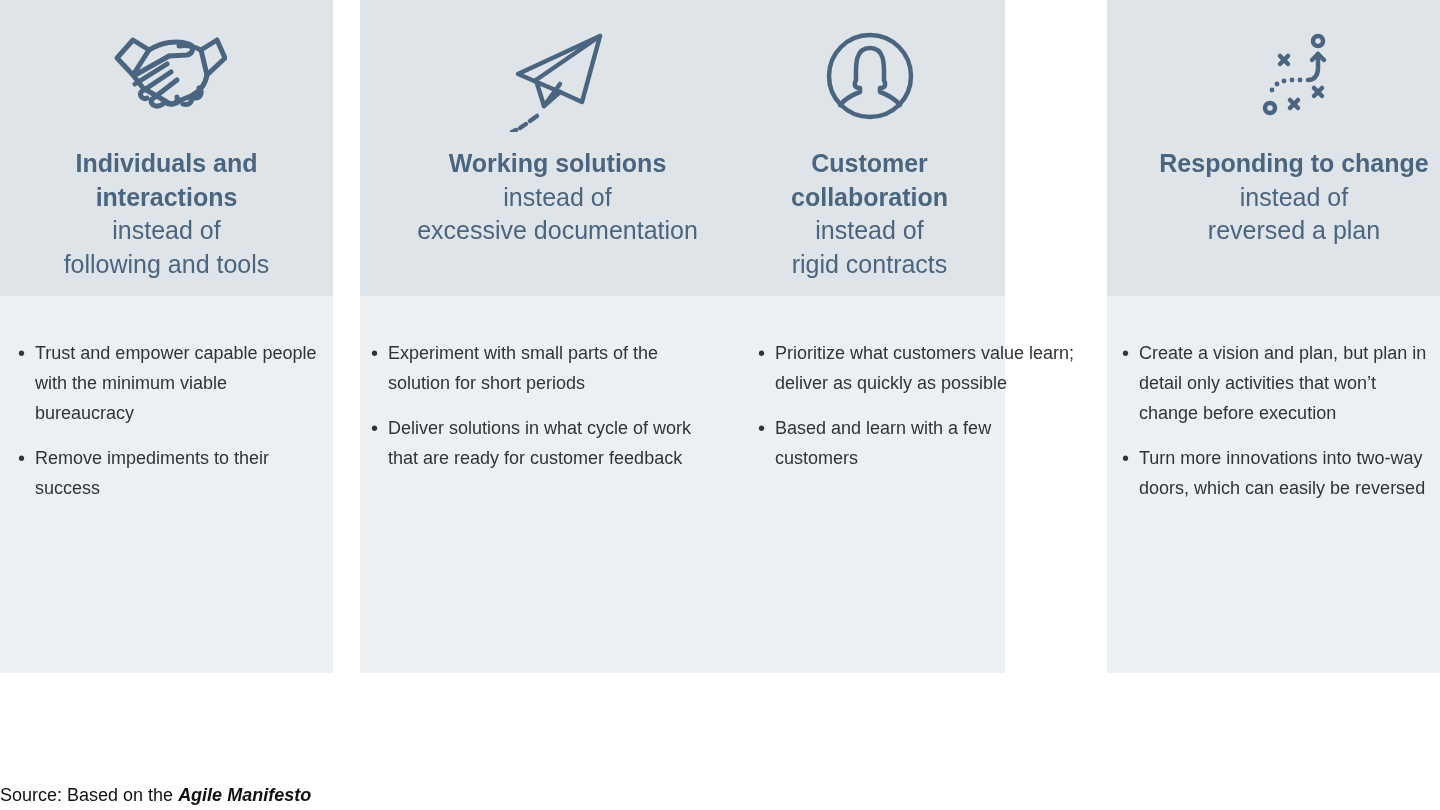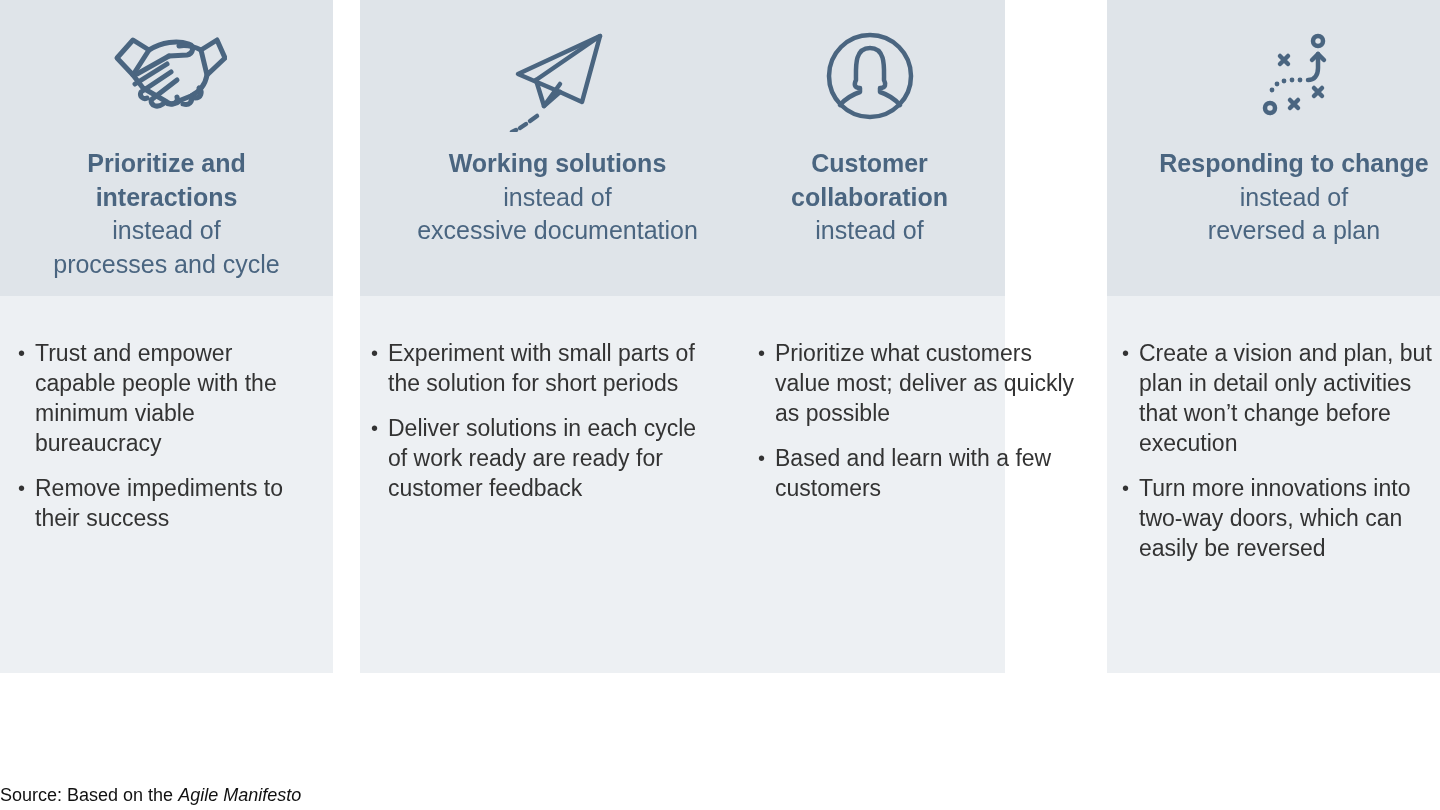--- a/index.html
+++ b/index.html
@@ -14,27 +14,27 @@
     }
     .col-body {
       position: absolute; left: 0; right: 0; top: 296px; bottom: 0;
       background: #edf0f3;
     }
     .icon { position: absolute; left: 50%; top: 30px; width: 100px; height: 100px; transform: translateX(-50%); }
     .icon svg { width: 100%; height: 100%; display: block; }
     .titles { position: absolute; left: 0; right: 0; top: 147px; font-size: 25px; line-height: 33.5px; }
     .title-bold { font-weight: bold; display: block; }
     .title-sub { display: block; }
-    ul.bullets { list-style: none; margin: 0; padding: 0; position: absolute; top: 42px; color: #333333; font-size: 23px; line-height: 30px; }
+    ul.bullets { list-style: none; margin: 0; padding: 0; position: absolute; top: 42px; color: #333333; font-size: 18px; line-height: 30px; }
     ul.bullets li { position: relative; padding-left: 17px; margin-bottom: 15px; }
     ul.bullets li::before { content: "•"; position: absolute; left: 0; top: 0; font-size: 20px; }
     .source {
       position: absolute; left: 0; top: 785px; font-size: 18px; color: #111111;
     }
-    .source em { font-style: italic; }
+    .source em { font-style: italic; font-weight: bold; }
   </style>
 </head>
 <body>
 
 <div class="col" style="left:0; width:333px;">
   <div class="col-head">
     <div class="icon" style="top:30px;width:120px;height:90px;">
       <svg viewBox="0 0 120 90" fill="none" stroke="#4a6580" stroke-width="5" stroke-linejoin="round" stroke-linecap="round">
         <path d="M10 28 L26 10 L42 20 L26 45 Z"></path>
         <path d="M94 20 L110 10 L118 28 L100 45 Z"></path>
@@ -44,24 +44,24 @@
         <path d="M62 26 L30 44"></path>
         <path d="M60 34 L28 54"></path>
         <path d="M64 42 L34 62 C32 66, 36 70, 40 68"></path>
         <path d="M100 45 C98 56, 92 62, 84 66 L74 70 C70 74, 62 76, 58 72"></path>
         <path d="M70 50 L44 70 C44 76, 50 78, 56 74"></path>
         <path d="M84 66 C86 72, 82 76, 76 74"></path>
         <path d="M92 58 C96 62, 94 68, 88 68"></path>
       </svg>
     </div>
     <div class="titles">
-      <span class="title-bold">Prioritize and</span>
+      <span class="title-bold">Individuals and</span>
       <span class="title-bold">interactions</span>
       <span class="title-sub">instead of</span>
-      <span class="title-sub">processes and cycle</span>
+      <span class="title-sub">following and tools</span>
     </div>
   </div>
   <div class="col-body">
     <ul class="bullets" style="left:18px; width:300px;">
       <li>Trust and empower capable people with the minimum viable bureaucracy</li>
       <li>Remove impediments to their success</li>
     </ul>
   </div>
 </div>
 
@@ -80,41 +80,42 @@
     </div>
     <div class="titles">
       <span class="title-bold">Working solutions</span>
       <span class="title-sub">instead of</span>
       <span class="title-sub">excessive documentation</span>
     </div>
   </div>
   <div class="col-body">
     <ul class="bullets" style="left:11px; width:340px;">
       <li>Experiment with small parts of the solution for short periods</li>
-      <li>Deliver solutions in each cycle of work ready are ready for customer feedback</li>
+      <li>Deliver solutions in what cycle of work that are ready for customer feedback</li>
     </ul>
   </div>
 </div>
 
 <div class="col" style="left:734px; width:271px;">
   <div class="col-head">
     <div class="icon" style="top:32px;width:88px;height:88px;">
       <svg viewBox="0 0 88 88" fill="none" stroke="#4a6580" stroke-width="4.5" stroke-linejoin="round" stroke-linecap="round">
         <circle cx="44" cy="44" r="41"></circle>
         <path d="M14 73 C20 66, 28 62, 34 60 L34 56 C28 56, 28 52, 30 48 C30 36, 28 16, 44 16 C60 16, 58 36, 58 48 C60 52, 60 56, 54 56 L54 60 C60 62, 68 66, 74 73"></path>
       </svg>
     </div>
     <div class="titles">
       <span class="title-bold">Customer collaboration</span>
       <span class="title-sub">instead of</span>
+      <span class="title-sub">rigid contracts</span>
     </div>
   </div>
   <div class="col-body">
     <ul class="bullets" style="left:24px; width:317px;">
-      <li>Prioritize what customers value most; deliver as quickly as possible</li>
+      <li>Prioritize what customers value learn; deliver as quickly as possible</li>
       <li>Based and learn with a few customers</li>
     </ul>
   </div>
 </div>
 
 <div class="col" style="left:1107px; width:374px;">
   <div class="col-head">
     <div class="icon" style="top:32px;width:72px;height:88px;">
       <svg viewBox="0 0 72 88" fill="none" stroke="#4a6580" stroke-width="4.5" stroke-linecap="round" stroke-linejoin="round">
         <circle cx="60" cy="9" r="5"></circle>

